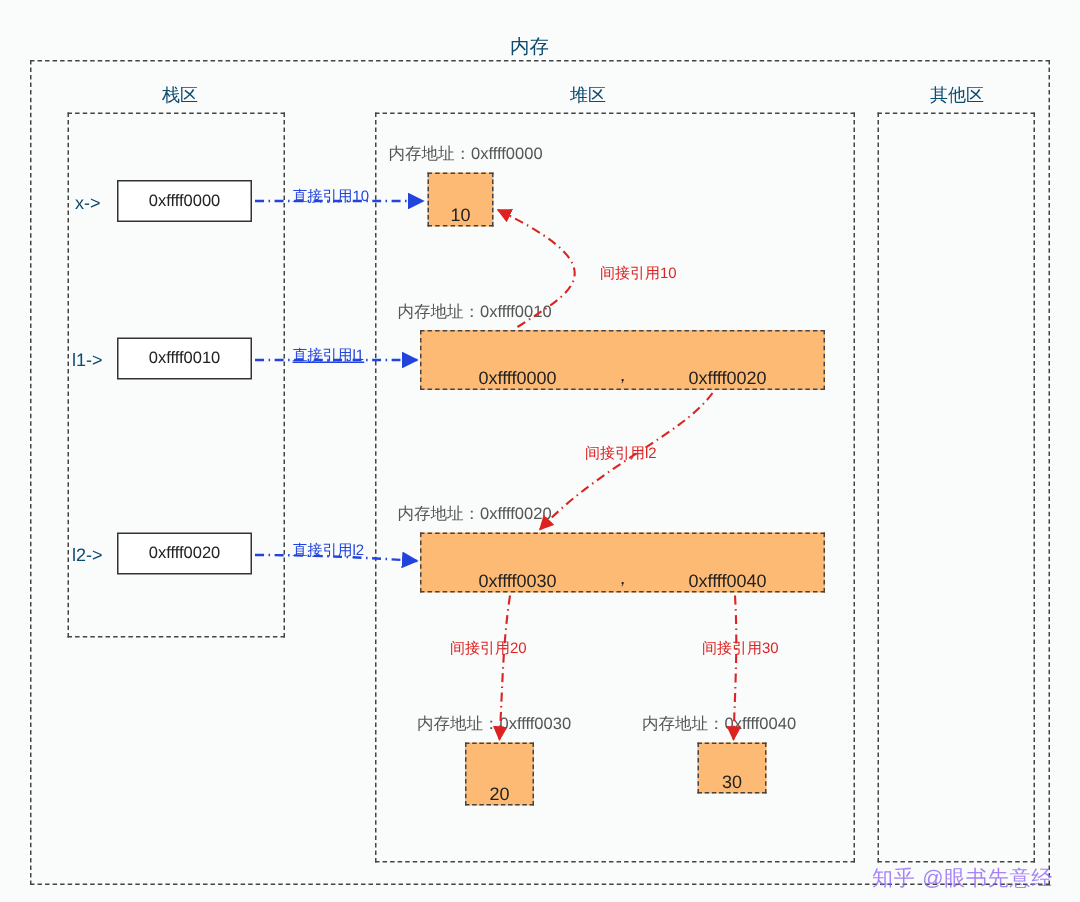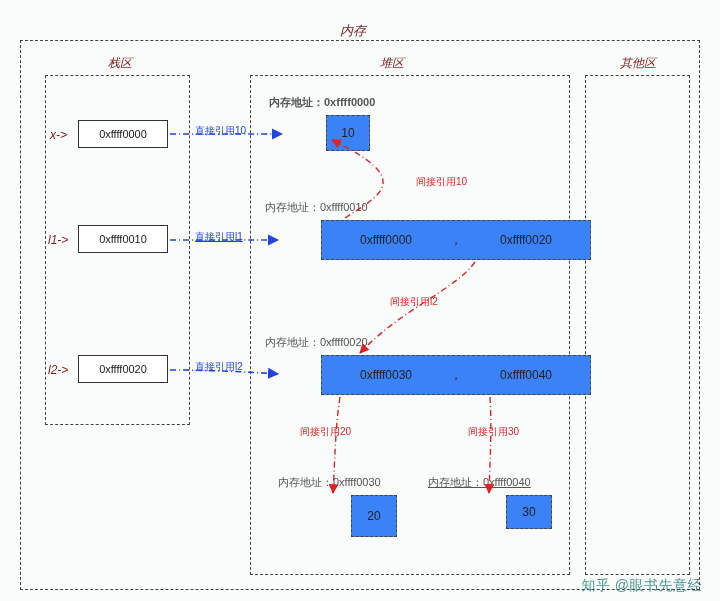--- a/index.html
+++ b/index.html
@@ -16,23 +16,22 @@
   }
   .box {
     position: absolute;
     border: 1px dashed #444;
     box-sizing: border-box;
     background: transparent;
   }
   .label {
     position: absolute;
     font-size: 12px;
-    color: #7f1d1d;
+    color: #0c4a6e;
     white-space: nowrap;
-    font-style: italic;
   }
   .addr-label {
     position: absolute;
     font-size: 11px;
     color: #555;
     white-space: nowrap;
   }
   .edge-label {
     position: absolute;
     font-size: 10px;
@@ -48,34 +47,33 @@
     display: flex;
     align-items: center;
     justify-content: center;
     font-size: 11px;
     color: #222;
   }
   .heap-cell {
     position: absolute;
     border: 1px dashed #444;
     box-sizing: border-box;
-    background: #3b82f6;
+    background: #fdba74;
     display: flex;
-    align-items: center;
+    align-items: flex-end;
     justify-content: center;
     font-size: 12px;
     color: #222;
-    margin-left: 41px;
   }
   .watermark {
     position: absolute;
     right: 18px;
     bottom: 6px;
     font-size: 14px;
-    color: #0f766e;
+    color: #8b5cf6;
     opacity: 0.75;
     letter-spacing: 0.5px;
   }
   svg { position: absolute; left: 0; top: 0; pointer-events: none; }
 </style>
 </head>
 <body>
 
 <div class="label" style="left:340px; top:22px; font-size:13px;">内存</div>
 <div class="box" style="left:20px; top:40px; width:680px; height:550px;"></div>
@@ -98,21 +96,21 @@
 <div class="label" style="left:48px; top:233px;text-align:right;">l1-&gt;</div>
 <div class="stack-cell" style="left:78px; top:225px; width:90px; height:28px;">
   <span>0xffff0010</span>
 </div>
 
 <div class="label" style="left:48px; top:363px;">l2-&gt;</div>
 <div class="stack-cell" style="left:78px; top:355px; width:90px; height:28px;">
   <span>0xffff0020</span>
 </div>
 
-<div class="addr-label" style="left:269px; top:95px;font-weight:bold;">
+<div class="addr-label" style="left:259px; top:95px;">
   <span>内存地址：</span><span>0xffff0000</span>
 </div>
 <div class="heap-cell" style="left:285px; top:115px; width:44px; height:36px;">
   <span>10</span>
 </div>
 
 <div class="addr-label" style="left:265px; top:200px;">
   <span>内存地址：</span><span>0xffff0010</span>
 </div>
 <div class="heap-cell" style="left:280px; top:220px; width:270px; height:40px; justify-content:space-evenly;">
@@ -130,32 +128,32 @@
   <span>0xffff0040</span>
 </div>
 
 <div class="addr-label" style="left:278px; top:475px;">
   <span>内存地址：</span><span>0xffff0030</span>
 </div>
 <div class="heap-cell" style="left:310px; top:495px; width:46px; height:42px;">
   <span>20</span>
 </div>
 
-<div class="addr-label" style="left:428px; top:475px;text-decoration:underline;">
+<div class="addr-label" style="left:428px; top:475px;">
   <span>内存地址：</span><span>0xffff0040</span>
 </div>
 <div class="heap-cell" style="left:465px; top:495px; width:46px; height:34px;">
   <span>30</span>
 </div>
 
 <div class="edge-label blue" style="left:195px; top:124px;">直接引用10</div>
 <div class="edge-label blue" style="left:195px; top:230px;text-decoration:underline;">直接引用l1</div>
 <div class="edge-label blue" style="left:195px; top:360px;">直接引用l2</div>
 
-<div class="edge-label red" style="left:400px; top:175px;margin-left:16px;">间接引用10</div>
+<div class="edge-label red" style="left:400px; top:175px;">间接引用10</div>
 <div class="edge-label red" style="left:390px; top:295px;">间接引用l2</div>
 <div class="edge-label red" style="left:300px; top:425px;text-align:center;">间接引用20</div>
 <div class="edge-label red" style="left:468px; top:425px;">间接引用30</div>
 
 <svg width="720" height="601">
   <defs>
     <marker id="arr-blue" viewBox="0 0 10 10" refX="9" refY="5" markerWidth="7" markerHeight="7" orient="auto-start-reverse">
       <path d="M0 0 L10 5 L0 10 z" fill="#2244dd"></path>
     </marker>
     <marker id="arr-red" viewBox="0 0 10 10" refX="9" refY="5" markerWidth="7" markerHeight="7" orient="auto-start-reverse">

